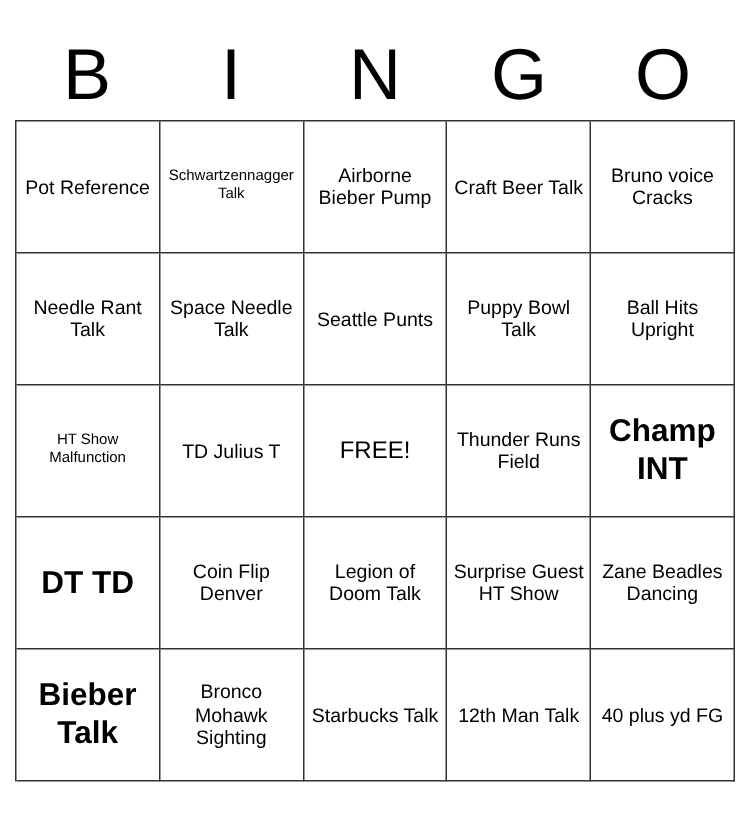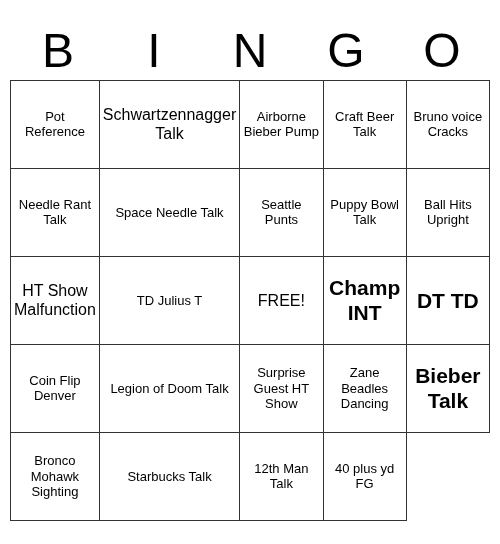--- a/index.html
+++ b/index.html
@@ -56,21 +56,21 @@
     }
     .bingo-cell.free {
       font-size: 16px;
       font-weight: normal;
     }
     .bingo-cell.large-text {
       font-size: 21px;
       font-weight: bold;
     }
     .bingo-cell.small-text {
-      font-size: 16px;
+      font-size: 10px;
     }
   </style>
 </head>
 <body>
 
 <div class="bingo-container">
   <div class="bingo-header">
     <div class="bingo-header-cell">B</div>
     <div class="bingo-header-cell">I</div>
     <div class="bingo-header-cell">N</div>
@@ -87,20 +87,21 @@
 
     <div class="bingo-cell">Needle Rant Talk</div>
     <div class="bingo-cell">Space Needle Talk</div>
     <div class="bingo-cell">Seattle Punts</div>
     <div class="bingo-cell">Puppy Bowl Talk</div>
     <div class="bingo-cell">Ball Hits Upright</div>
 
     <div class="bingo-cell small-text">HT Show Malfunction</div>
     <div class="bingo-cell">TD Julius T</div>
     <div class="bingo-cell free">FREE!</div>
+    <div class="bingo-cell">Thunder Runs Field</div>
     <div class="bingo-cell large-text">Champ INT</div>
 
     <div class="bingo-cell large-text">DT TD</div>
     <div class="bingo-cell">Coin Flip Denver</div>
     <div class="bingo-cell">Legion of Doom Talk</div>
     <div class="bingo-cell">Surprise Guest HT Show</div>
     <div class="bingo-cell">Zane Beadles Dancing</div>
 
     <div class="bingo-cell large-text">Bieber Talk</div>
     <div class="bingo-cell">Bronco Mohawk Sighting</div>

